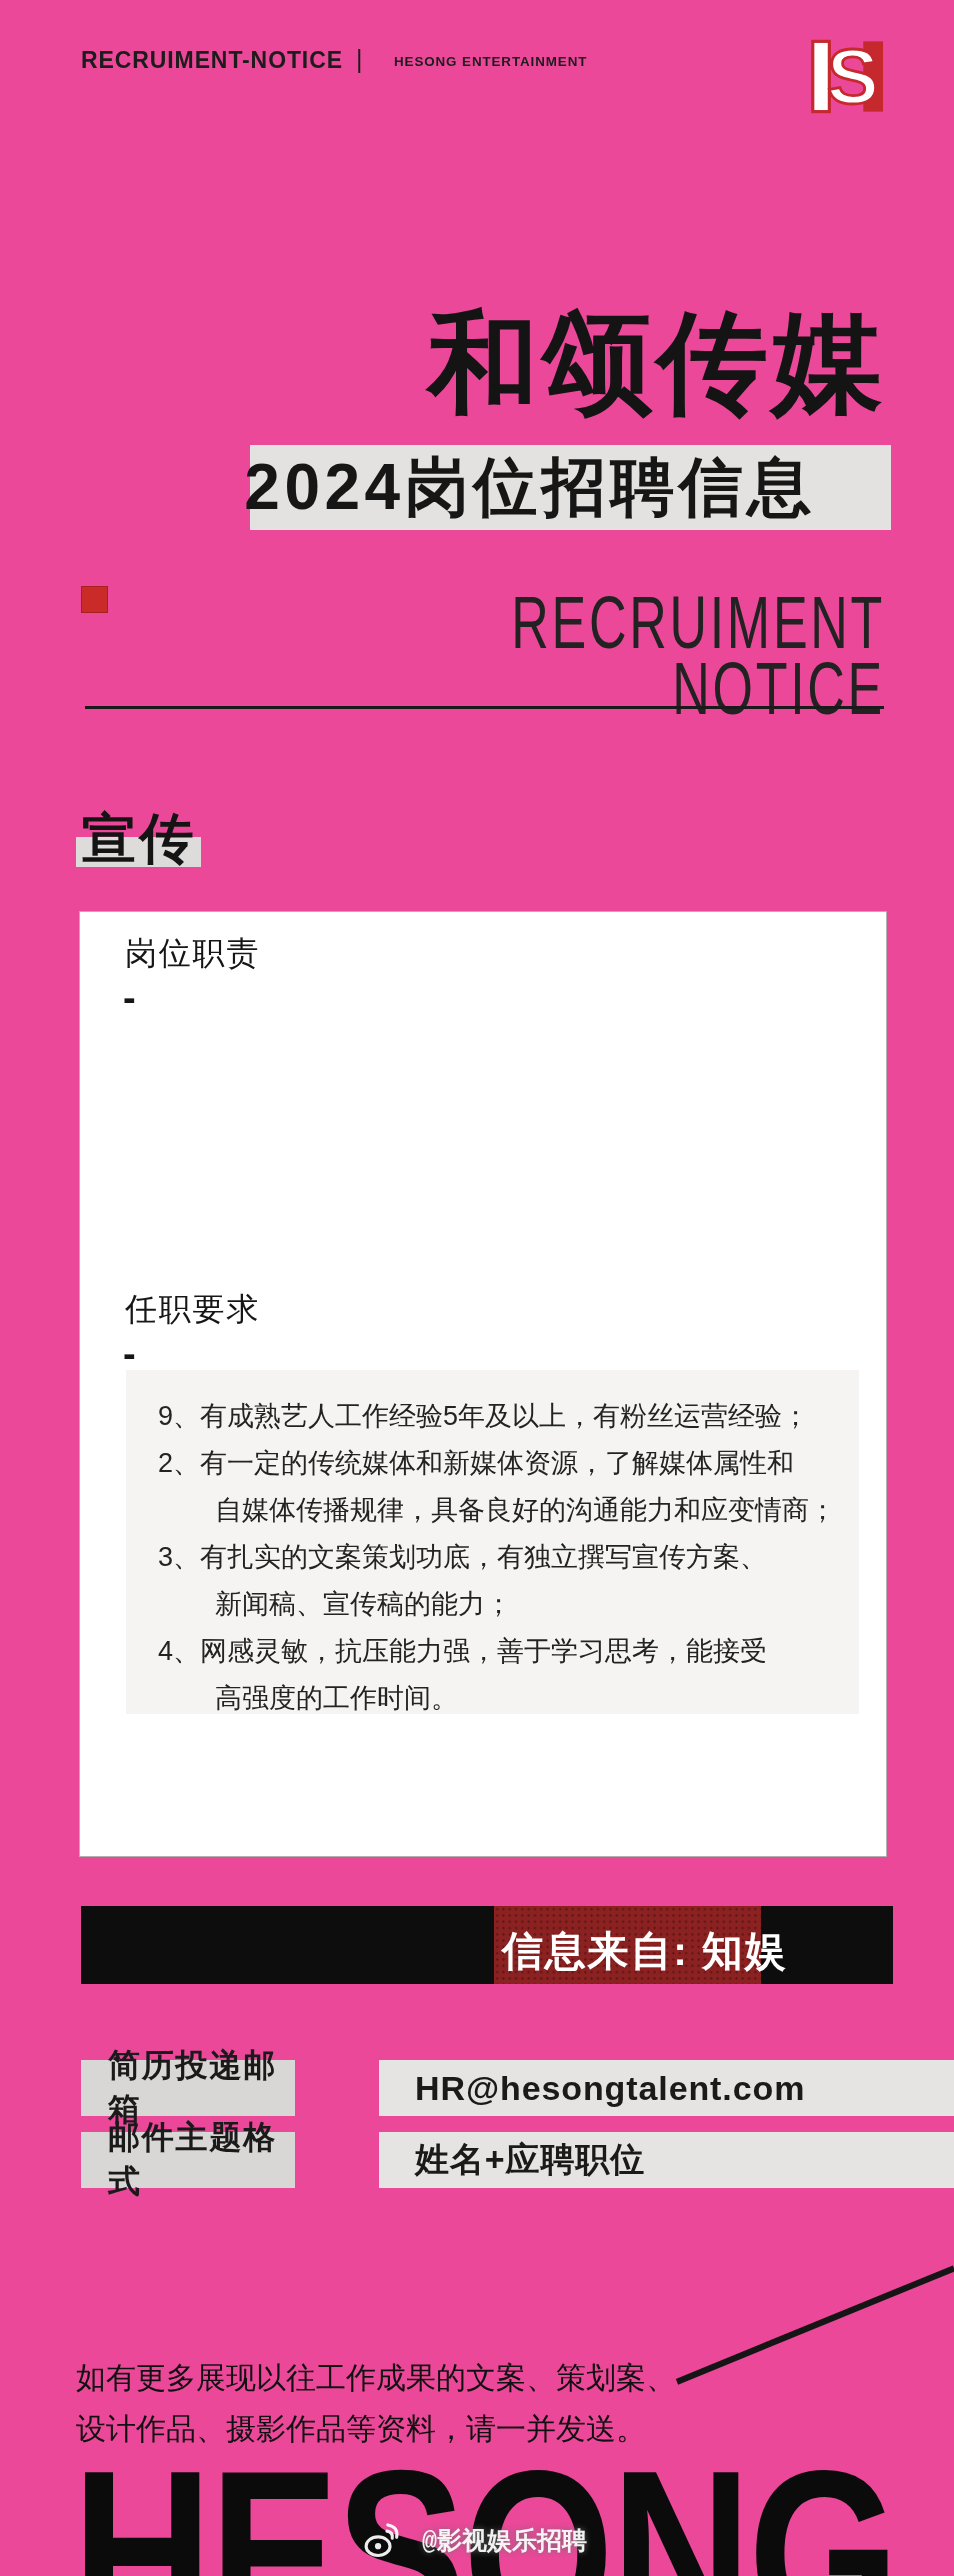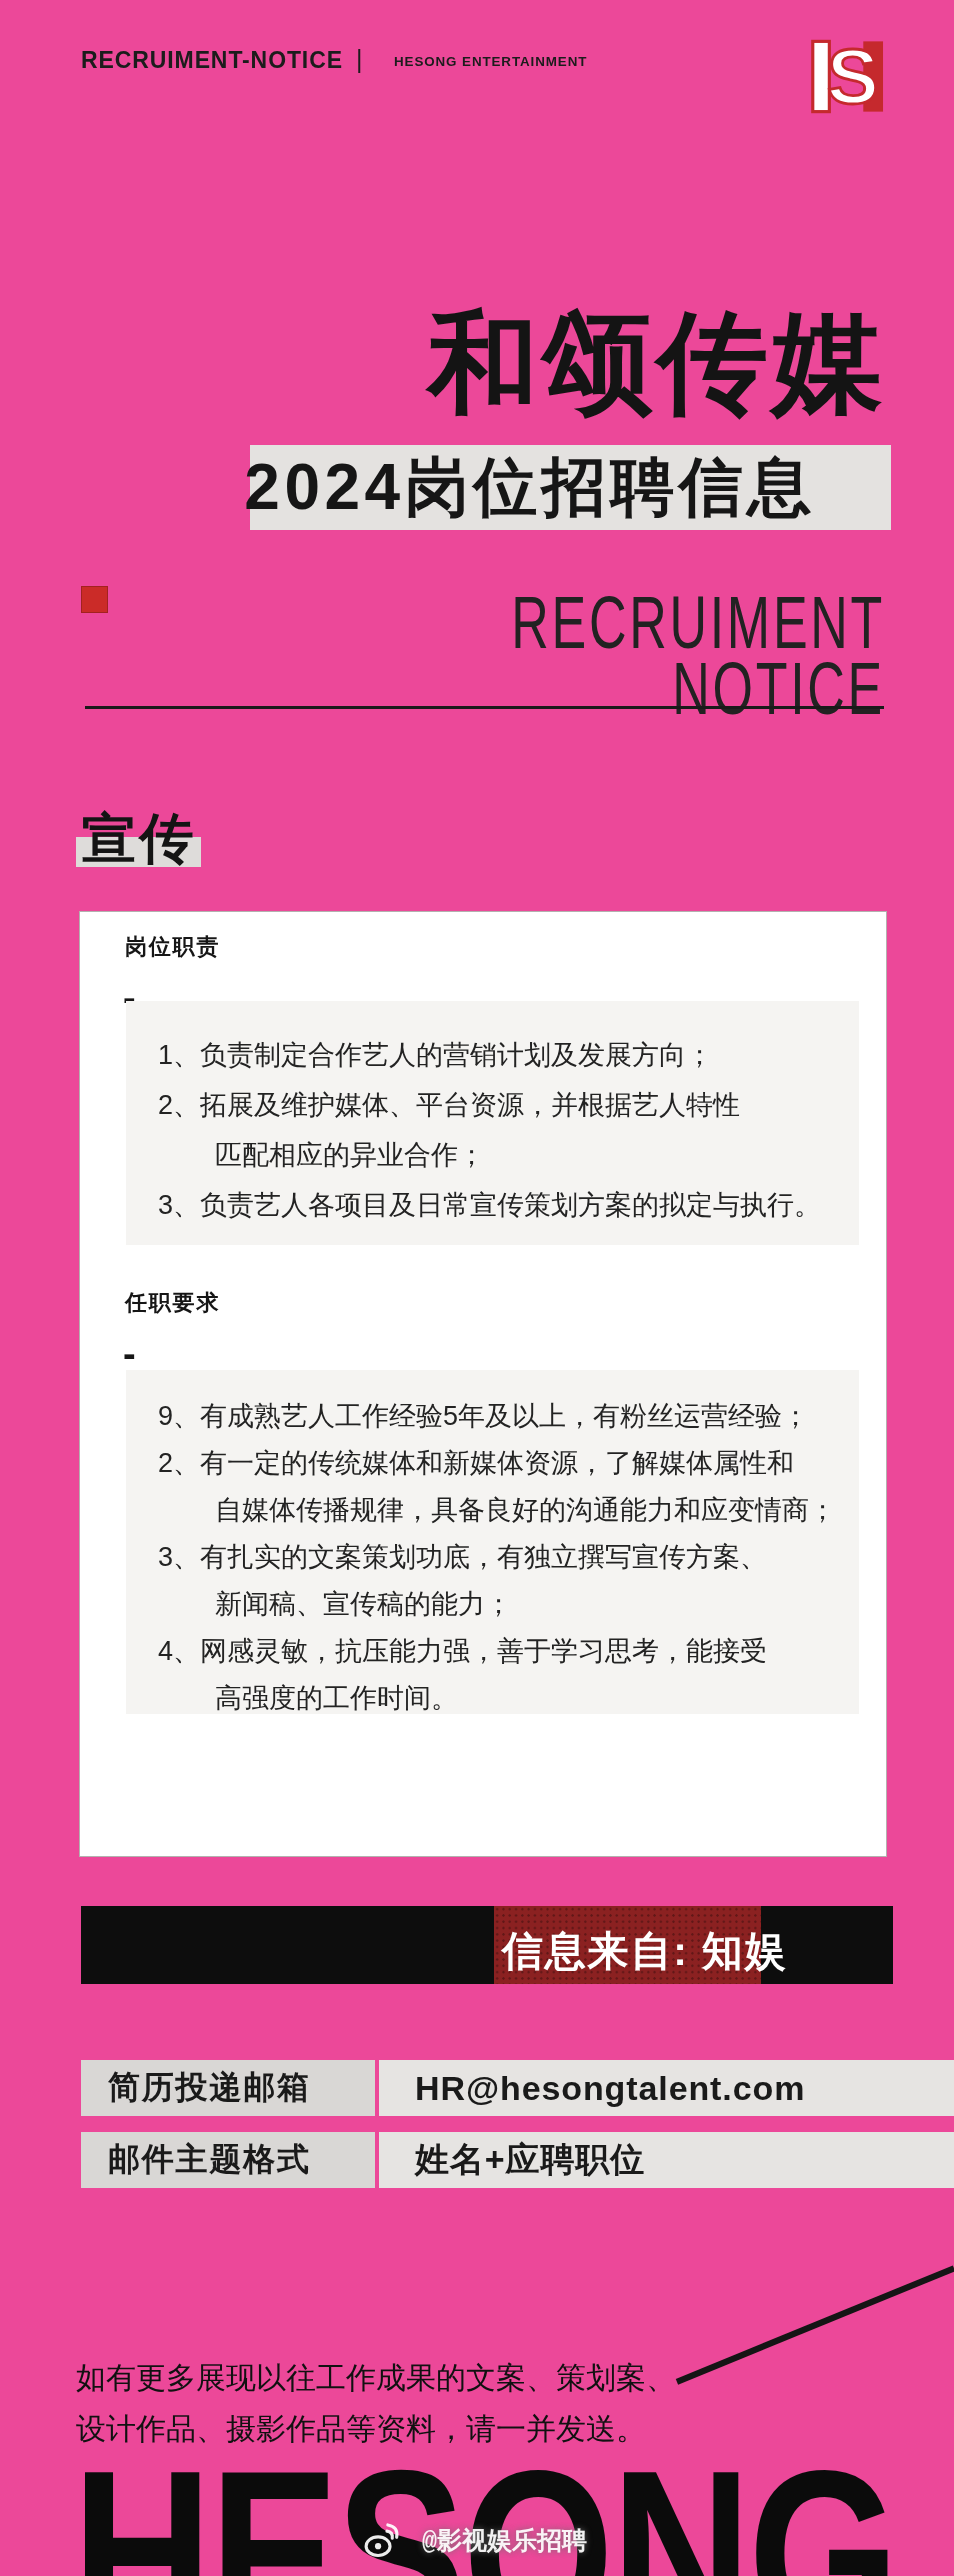--- a/index.html
+++ b/index.html
@@ -29,42 +29,42 @@
   .en2{top:646px;}
   .hline{left:85px;top:706px;width:799px;height:2.7px;background:#1a1a1a;}
 
   
   .tag-underlay{left:76px;top:837px;width:125px;height:29.5px;background:#dedcda;}
   .section-tag{left:82px;top:803px;font-size:54px;font-weight:900;color:#141414;letter-spacing:3.6px;}
 
   
   .job-box{left:79px;top:911px;width:808px;height:946px;background:#ffffff;
     border:1.8px solid #b3b1af;box-sizing:border-box;}
-  .box-heading{position:absolute;left:45px;font-size:22px;font-weight:700;color:#161616;letter-spacing:1.8px;text-align:right;}
+  .box-heading{position:absolute;left:45px;font-size:32px;font-weight:400;color:#161616;letter-spacing:1.8px;text-align:right;}
   .box-dash{position:absolute;left:43px;font-size:38px;font-weight:800;color:#161616;line-height:18px;}
   .panel{position:absolute;left:46px;width:733px;background:#f5f4f2;box-sizing:border-box;}
   .panel-resp{top:89px;height:244px;padding:29px 0 0 32px;}
   .panel-req{top:458px;height:344px;padding:23px 0 0 32px;}
   .panel-resp .list-line{line-height:50px;}
   .panel-req .list-line{line-height:47px;}
   .list-line{font-size:27px;color:#232323;font-weight:500;white-space:nowrap;}
   .list-line.indent{padding-left:57px;}
   .hd-resp{top:19.7px;} .dash-resp{top:77px;}
   .hd-req{top:376px;} .dash-req{top:433px;}
 
   
   .source-bar{left:81px;top:1906px;width:812px;height:78px;background:#0d0d0d;}
   .source-red{position:absolute;left:413px;top:0;width:267px;height:78px;background-color:#8b2121;
     background-image:radial-gradient(rgba(0,0,0,0.30) 0.9px,transparent 1.4px);background-size:6.3px 6.3px;}
   .source-text{position:absolute;left:421px;top:0;height:90px;display:flex;align-items:center;
     font-size:41px;font-weight:800;color:#ffffff;letter-spacing:1.8px;white-space:nowrap;}
 
   
   .chip{box-sizing:border-box;display:flex;align-items:center;}
-  .chip-label{left:81px;width:294px;height:56px;background:#d9d7d5;padding-left:27px;
+  .chip-label{left:81px;width:214px;height:56px;background:#d9d7d5;padding-left:27px;
     font-size:32px;font-weight:800;color:#1a1a1a;letter-spacing:1.8px;}
   .chip-value{left:379px;width:575px;height:56px;background:#e6e4e2;padding-left:36px;
     font-size:34px;font-weight:700;color:#1a1a1a;letter-spacing:0.9px;text-align:center;}
   .row1{top:2060px;} .row2{top:2132px;}
 
   
   .note{left:76px;top:2352px;font-size:30px;line-height:51px;font-weight:500;color:#111;white-space:nowrap;}
   .diag{left:626px;top:2236px;width:328px;height:179px;}
   .wordmark{left:72px;top:2435px;font-size:237px;font-weight:700;letter-spacing:-3.6px;color:#0b0b0b;
     transform:scaleX(0.82);transform-origin:left top;white-space:nowrap;line-height:1;}
@@ -97,26 +97,20 @@
   <div class="abs en-line en1">RECRUIMENT</div>
   <div class="abs en-line en2">NOTICE</div>
   <div class="abs hline"></div>
 
   <div class="abs tag-underlay"></div>
   <div class="abs section-tag">宣传</div>
 
   <div class="abs job-box">
     <div class="box-heading hd-resp">岗位职责</div>
     <div class="box-dash dash-resp">-</div>
-    <div class="panel panel-resp">
-        <div class="list-line">1、负责制定合作艺人的营销计划及发展方向；</div>
-        <div class="list-line">2、拓展及维护媒体、平台资源，并根据艺人特性</div>
-        <div class="list-line indent">匹配相应的异业合作；</div>
-        <div class="list-line">3、负责艺人各项目及日常宣传策划方案的拟定与执行。</div>
-      </div>
 
     <div class="box-heading hd-req">任职要求</div>
     <div class="box-dash dash-req">-</div>
     <div class="panel panel-req">
         <div class="list-line">9、有成熟艺人工作经验5年及以上，有粉丝运营经验；</div>
         <div class="list-line">2、有一定的传统媒体和新媒体资源，了解媒体属性和</div>
         <div class="list-line indent">自媒体传播规律，具备良好的沟通能力和应变情商；</div>
         <div class="list-line">3、有扎实的文案策划功底，有独立撰写宣传方案、</div>
         <div class="list-line indent">新闻稿、宣传稿的能力；</div>
         <div class="list-line">4、网感灵敏，抗压能力强，善于学习思考，能接受</div>

